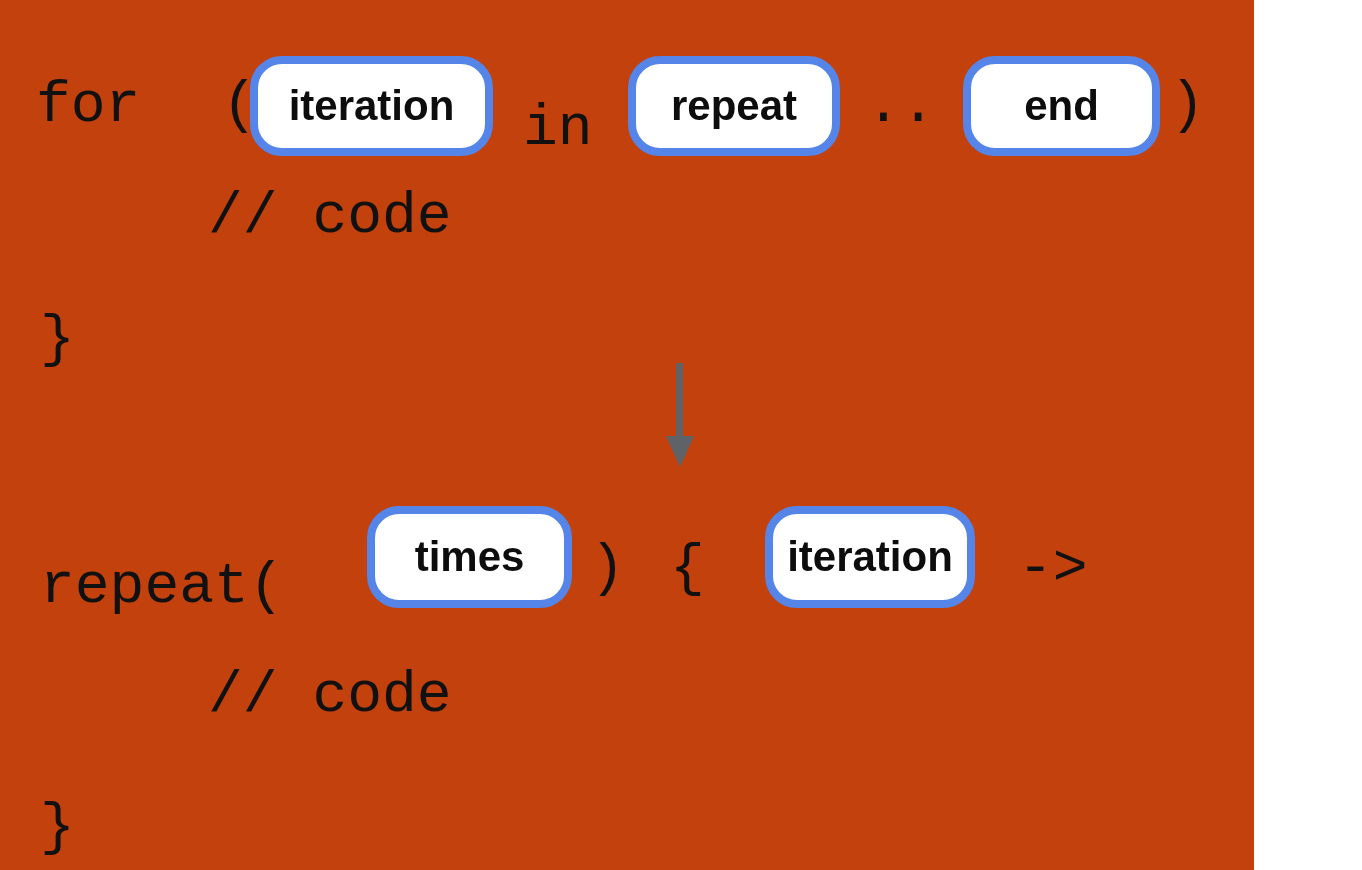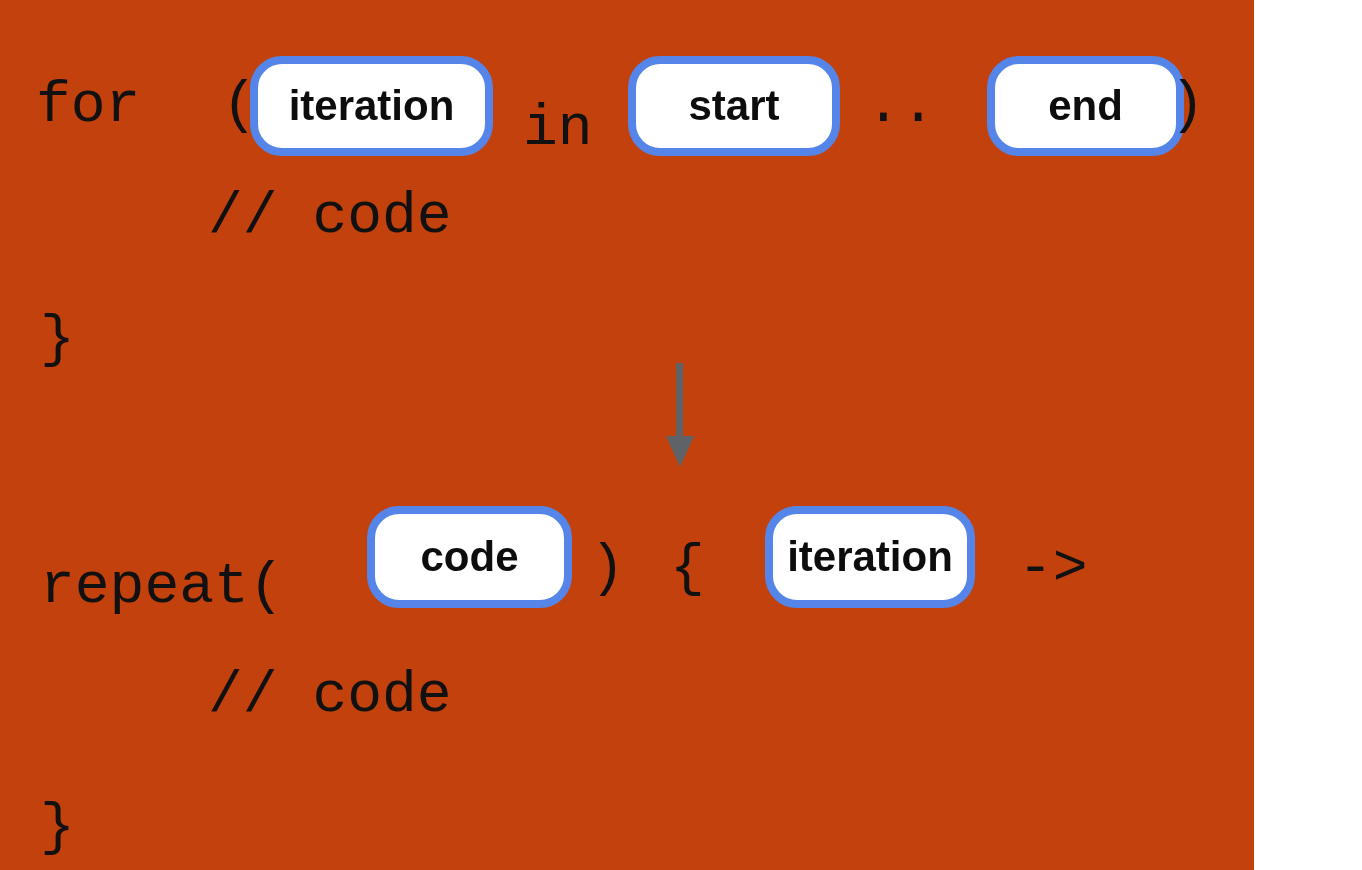--- a/index.html
+++ b/index.html
@@ -62,21 +62,21 @@
     border-top: 31px solid var(--arrow, #5f6368);
   }
 
   
   #t-for      { left: 36px;   top: 77px; }
   #t-oparen1  { left: 222px;  top: 77px; }
   #b-iter1    { left: 250px;  top: 56px;  width: 243px; }
   #t-in       { left: 523px;  top: 77px; margin-top: 23px; }
   #b-start    { left: 628px;  top: 56px;  width: 212px; }
   #t-dots     { left: 866px;  top: 77px; }
-  #b-end      { left: 963px;  top: 56px;  width: 197px; margin-left: 24px; }
+  #b-end      { left: 963px;  top: 56px;  width: 197px; }
   #t-cparen1  { left: 1170px; top: 77px; }
   #t-obrace1  { left: 1252px; top: 77px; }
   
   #t-comment1 { left: 208px;  top: 188px; }
   #t-cbrace1  { left: 40px;   top: 311px; }
   
   #t-repeat   { left: 40px;   top: 540px; margin-top: 18px; }
   #b-times    { left: 367px;  top: 506px; width: 205px; height: 102px; }
   #t-cparen2  { left: 590px;  top: 540px; }
   #t-obrace2  { left: 670px;  top: 540px; }
@@ -91,38 +91,38 @@
 
 <div class="canvas">
 
   <span class="code" id="t-for">for</span>
   <span class="code" id="t-oparen1">(</span>
   <div class="slot" id="b-iter1">
     <span>iteration</span>
   </div>
   <span class="code" id="t-in">in</span>
   <div class="slot" id="b-start">
-    <span>start</span>
+    <span>repeat</span>
   </div>
   <span class="code" id="t-dots">..</span>
   <div class="slot" id="b-end">
     <span>end</span>
   </div>
   <span class="code" id="t-cparen1">)</span>
   <span class="code" id="t-obrace1">{</span>
 
   <span class="code" id="t-comment1">// code</span>
   <span class="code" id="t-cbrace1">}</span>
 
   <div class="arrow-line"></div>
   <div class="arrow-head"></div>
 
   <span class="code" id="t-repeat">repeat(</span>
   <div class="slot" id="b-times">
-    <span>code</span>
+    <span>times</span>
   </div>
   <span class="code" id="t-cparen2">)</span>
   <span class="code" id="t-obrace2">{</span>
   <div class="slot" id="b-iter2">
     <span>iteration</span>
   </div>
   <span class="code" id="t-lambda">-&gt;</span>
 
   <span class="code" id="t-comment2">// code</span>
   <span class="code" id="t-cbrace2">}</span>

